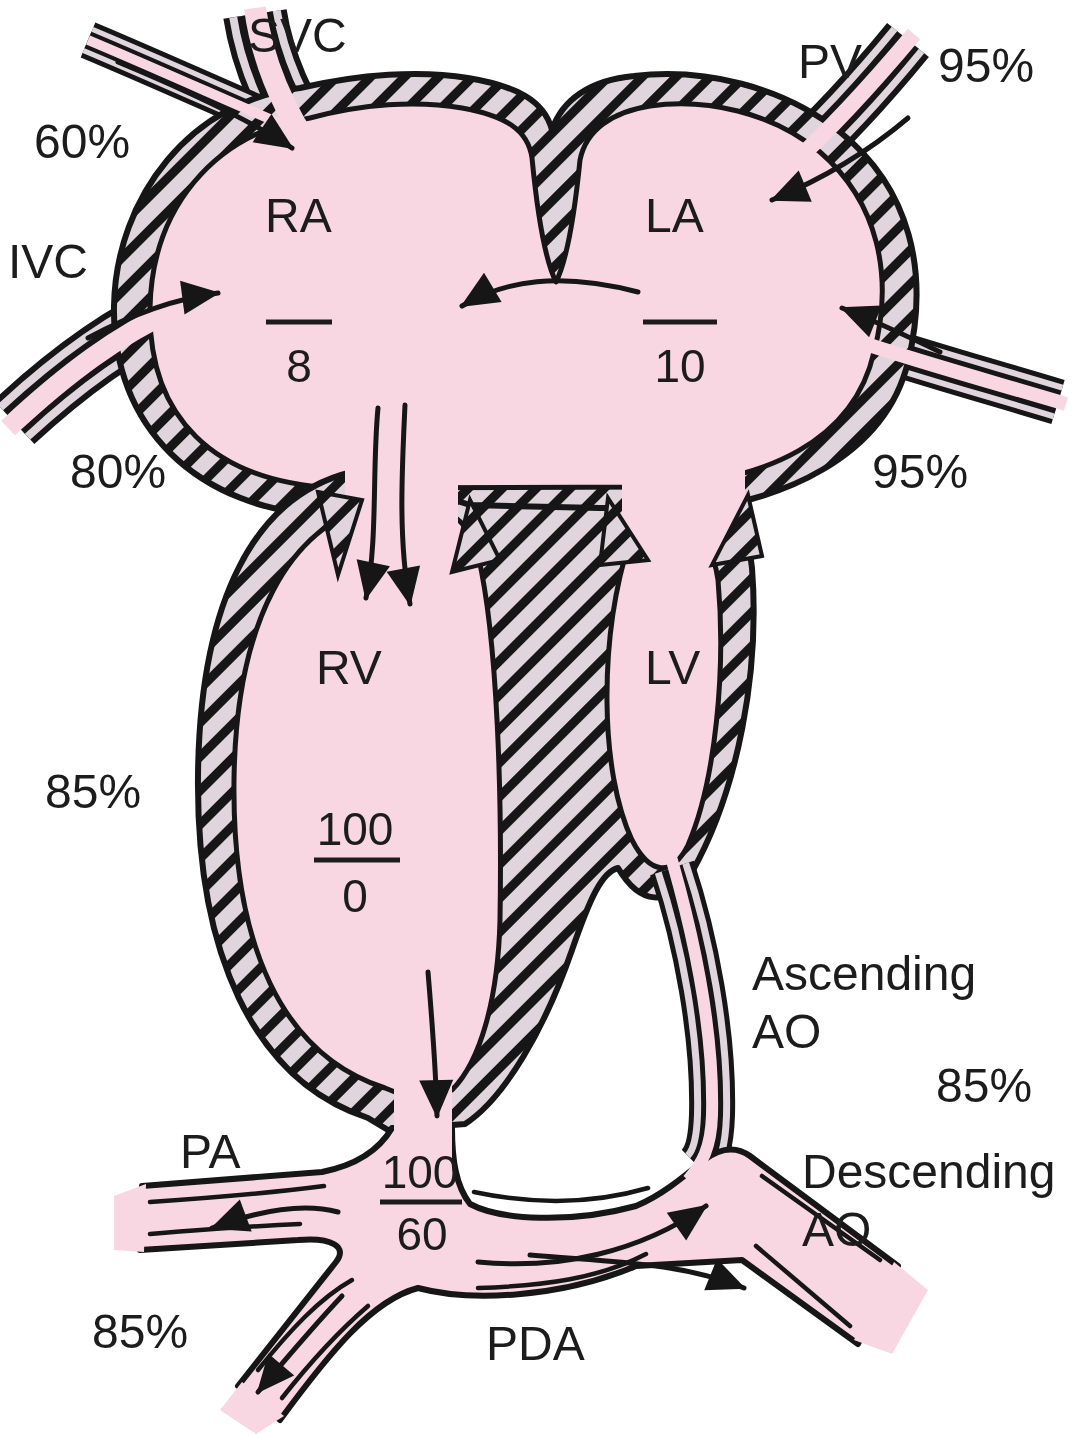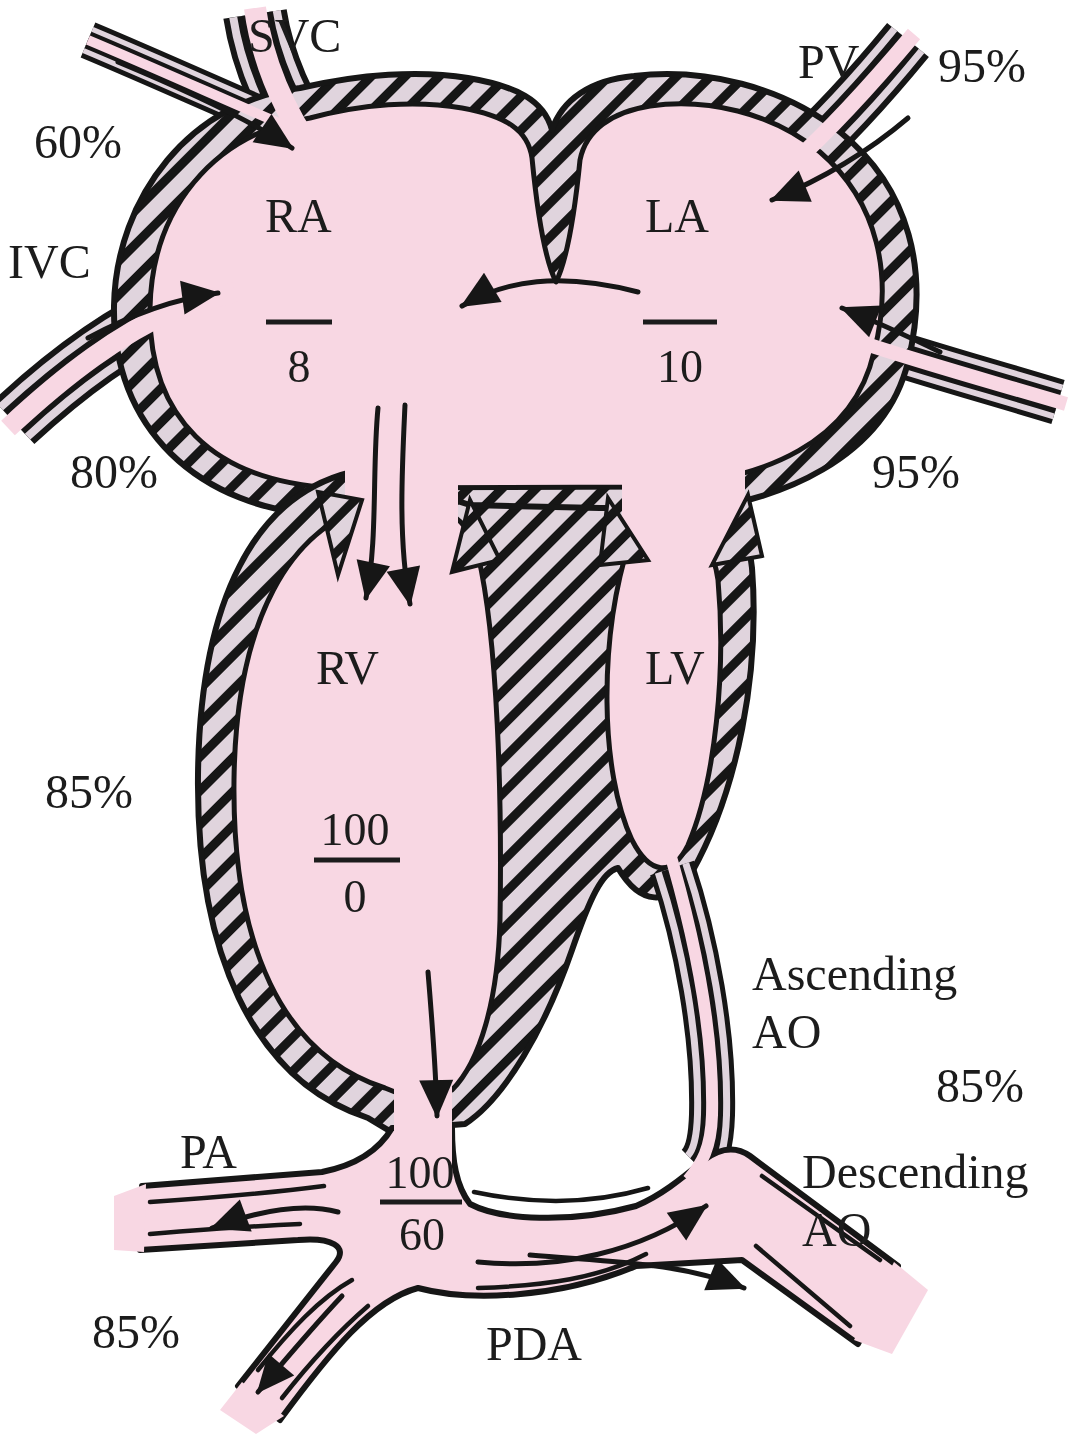--- a/index.html
+++ b/index.html
@@ -1,17 +1,17 @@
 <!DOCTYPE html>
 <html><head>
 <meta charset="utf-8">
 <style>
   html,body{margin:0;padding:0;background:#ffffff;}
   .stage{position:relative;width:1080px;height:1434px;background:#ffffff;overflow:hidden;
-         font-family:Liberation Serif, serif;}
+         font-family:Liberation Sans, sans-serif;}
   svg{position:absolute;left:0;top:0;}
   
   .oL{stroke:#161616;fill:none;}          
   .wG{stroke:#e0d4dd;fill:none;}          
   .pk{stroke:#f8d7e3;fill:none;}          
   .flow{stroke:#161616;fill:none;stroke-width:5;stroke-linecap:round;}
   .lbl{fill:#1c1c1c;font-size:48px;}
   .num{fill:#1c1c1c;font-size:46px;}
   .frac{stroke:#1c1c1c;stroke-width:5;}
 </style>

